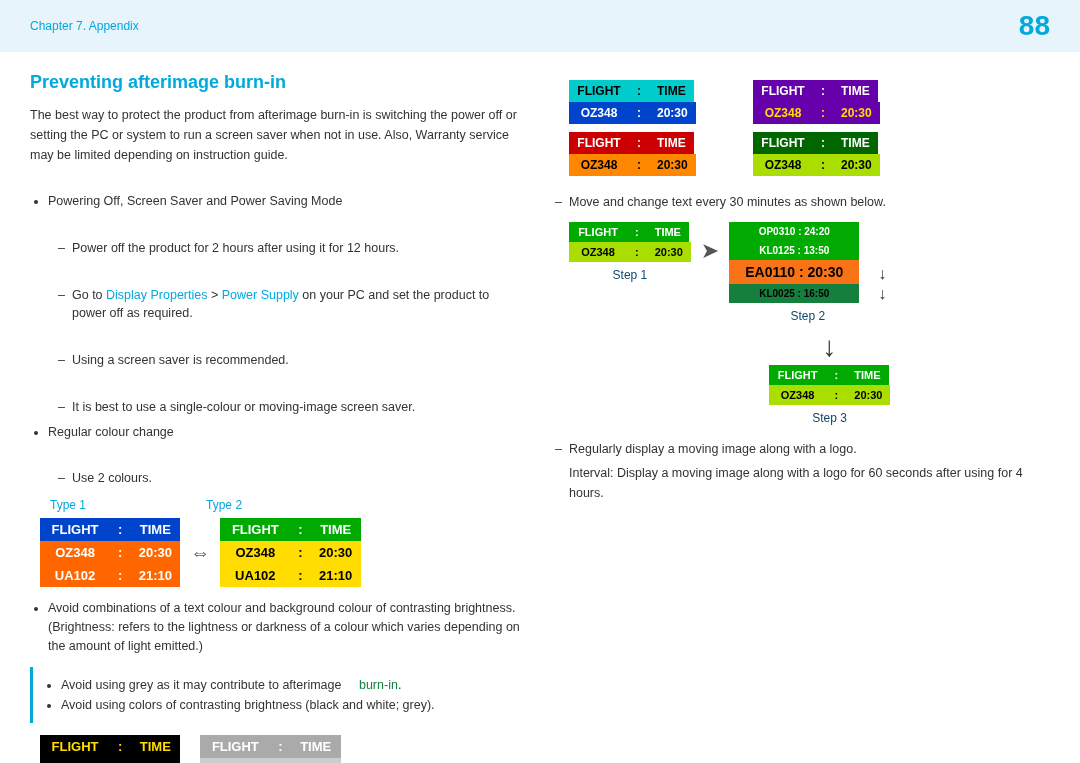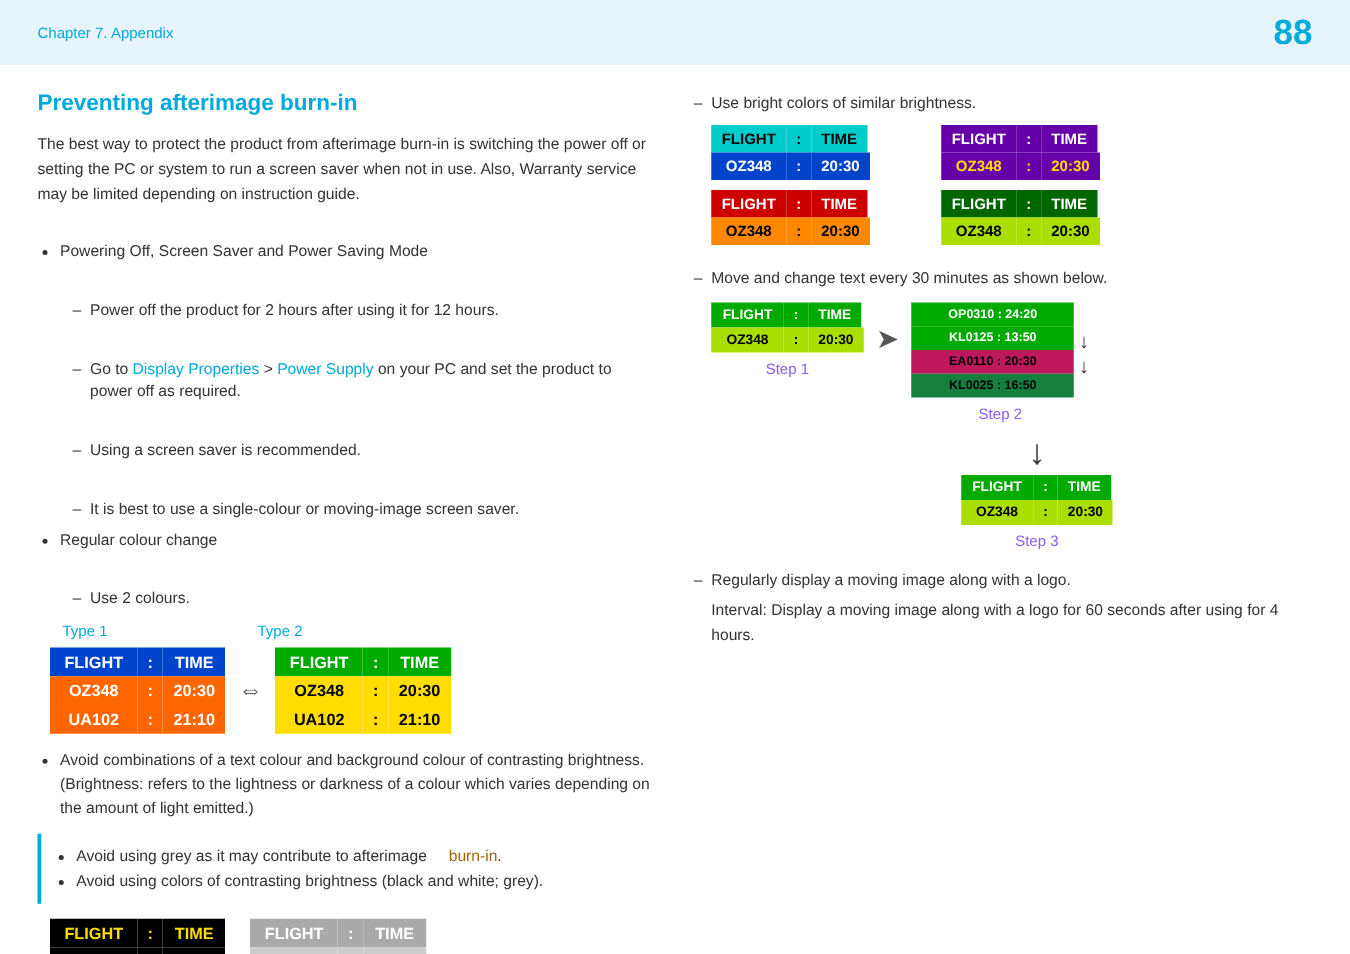--- a/index.html
+++ b/index.html
@@ -124,21 +124,21 @@
     }
     .warning-box ul {
       list-style: disc;
       padding-left: 16px;
     }
     .warning-box li {
       font-size: 12.5px;
       line-height: 1.6;
     }
     .warning-box li a {
-      color: #a16207;
+      color: #15803d;
       text-decoration: none;
       padding-left: 14px;
     }
     .contrast-boards-row {
       display: flex;
       gap: 20px;
       margin: 10px 0 10px 10px;
     }
     
     .right-bullet {
@@ -169,21 +169,21 @@
     .step-section {
       margin: 10px 0 14px 14px;
     }
     .steps-flow {
       display: flex;
       align-items: flex-start;
       gap: 10px;
       margin-bottom: 10px;
     }
     .step-label {
-      color: #8b5cf6;
+      color: #0c4a6e;
       font-size: 12px;
       text-align: center;
       margin-top: 6px;
     }
     .step-arrow {
       font-size: 22px;
       color: #555;
       margin-top: 16px;
     }
     .step-down-arrows {
@@ -339,23 +339,20 @@
 
     <ul class="main-list" style="margin-top:8px;">
       <li>
         <span>Regular Text colour Change</span>
       </li>
     </ul>
   </div>
 
   <div class="right-col">
 
-    <div class="right-bullet">
-      <span>Use bright colors of similar brightness.</span>
-    </div>
 
     <div class="color-boards-grid">
 
       <div class="flight-board">
         <div class="fb-row">
           <div class="fb-cell" style="background:#00cccc;color:#000;min-width:60px;font-size:12px;">FLIGHT</div>
           <div class="fb-cell text-colon" style="background:#00cccc;color:#000;font-size:12px;">:</div>
           <div class="fb-cell" style="background:#00cccc;color:#000;min-width:44px;font-size:12px;">TIME</div>
         </div>
         <div class="fb-row">
@@ -424,30 +421,30 @@
               <div class="fb-cell text-colon" style="background:#aadd00;color:#000;font-size:11px;">:</div>
               <div class="fb-cell" style="background:#aadd00;color:#000;min-width:42px;font-size:11px;">20:30</div>
             </div>
           </div>
           <div class="step-label">Step 1</div>
         </div>
 
         <span class="step-arrow">➤</span>
 
         <div>
-          <div style="display:flex;align-items:center;gap:4px;">
+          <div style="display:flex;align-items:flex-end;gap:19px;">
             <div class="flight-board">
               <div class="fb-row">
                 <div class="fb-cell" style="background:#00aa00;color:#fff;font-size:10px;min-width:130px;">OP0310 : 24:20</div>
               </div>
               <div class="fb-row">
                 <div class="fb-cell" style="background:#00aa00;color:#fff;font-size:10px;min-width:130px;">KL0125 : 13:50</div>
               </div>
               <div class="fb-row">
-                <div class="fb-cell" style="background:#be185d;color:#000;font-size:10px;min-width:130px;">EA0110 : 20:30</div>
+                <div class="fb-cell" style="background:#f97316;color:#000;font-size:14px;min-width:130px;">EA0110 : 20:30</div>
               </div>
               <div class="fb-row">
                 <div class="fb-cell" style="background:#15803d;color:#000;font-size:10px;min-width:130px;">KL0025 : 16:50</div>
               </div>
             </div>
             <div class="step-down-arrows">
               <span class="down-arr">↓</span>
               <span class="down-arr">↓</span>
             </div>
           </div>

